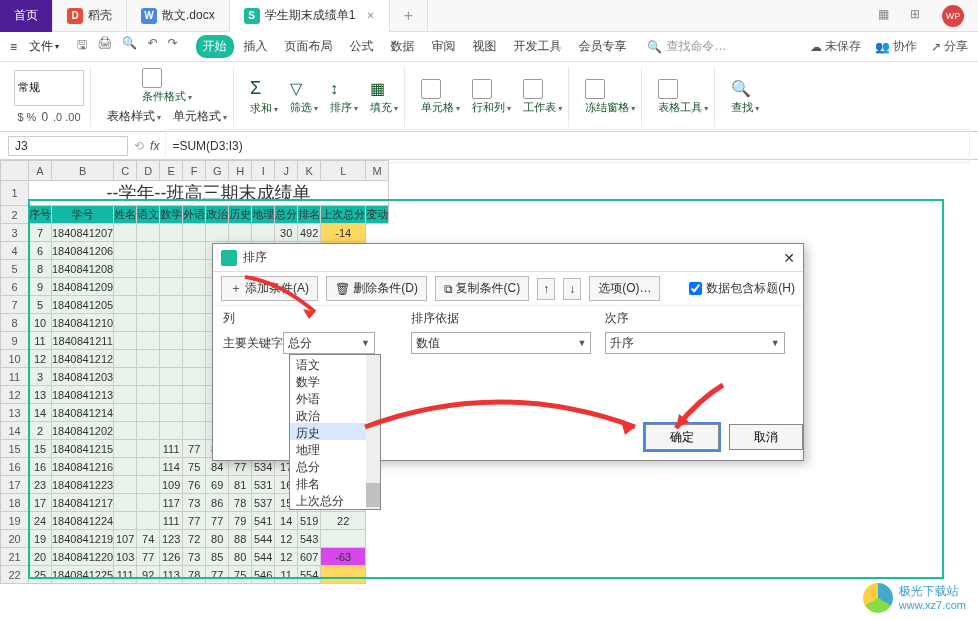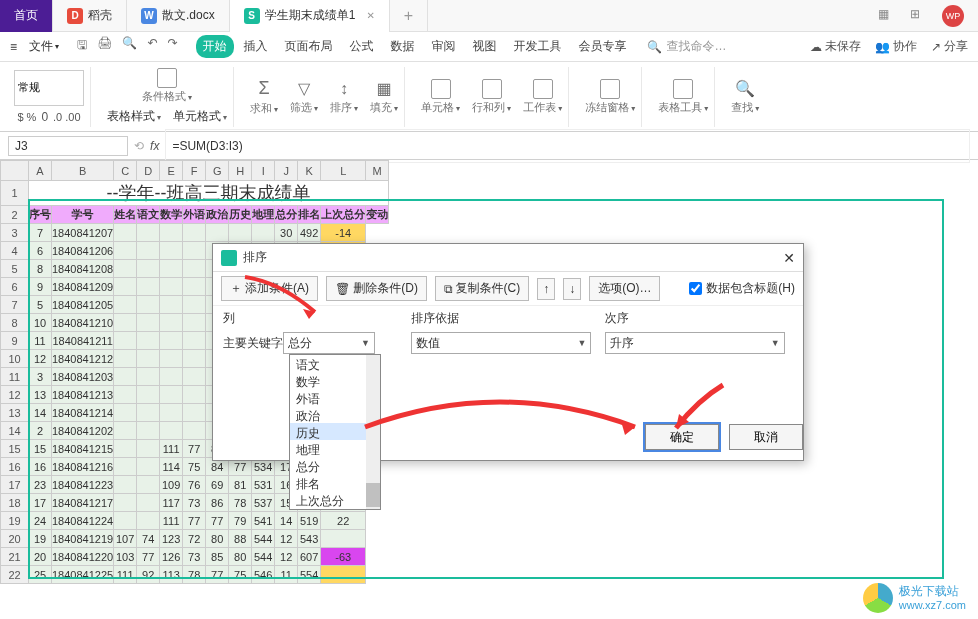--- a/index.html
+++ b/index.html
@@ -22,39 +22,39 @@
 .menubar .tabs{display:flex;gap:3px;margin-left:6px;}
 .mtab{padding:3px 7px;color:#444;cursor:pointer;}
 .mtab.active{background:#1abc9c;color:#fff;border-radius:10px;}
 .menubar .search{margin-left:8px;color:#999;display:flex;align-items:center;gap:4px;}
 .menubar .right{margin-left:auto;display:flex;gap:14px;color:#555;}
 .menubar .right span{display:flex;align-items:center;gap:3px;cursor:pointer;}
 .ribbon{height:70px;border-bottom:1px solid #d0d0d0;display:flex;align-items:center;padding:2px 8px;gap:10px;overflow:hidden;}
 .rgrp{display:flex;flex-direction:column;gap:4px;align-items:center;padding:0 6px;border-right:1px solid #e8e8e8;height:60px;justify-content:center;}
 .rgrp .row{display:flex;gap:5px;align-items:center;}
 .rgrp select,.rgrp .sel{border:1px solid #ccc;font-size:11px;height:36px;padding:0 3px;}
-.rbtn{display:flex;flex-direction:column;align-items:center;gap:2px;color:#737373;cursor:pointer;text-align:center;line-height:1.2;}
+.rbtn{display:flex;flex-direction:column;align-items:flex-start;gap:2px;color:#14532d;cursor:pointer;text-align:center;line-height:1.2;}
 .rbtn .bic{width:20px;height:20px;border:1px solid #999;border-radius:2px;}
 .rbtn .lbl{font-size:11px;white-space:nowrap;}
 .drop::after{content:"▾";font-size:8px;margin-left:2px;color:#666;}
 .formulabar{height:28px;display:flex;align-items:center;border-bottom:1px solid #d0d0d0;padding:0 8px;gap:6px;}
 .namebox{width:120px;border:1px solid #ccc;height:20px;padding:0 6px;display:flex;align-items:center;}
 .fbsep{color:#aaa;}
 .fx{font-style:italic;color:#555;}
 .formula{flex:1;border:1px solid #eee;height:20px;padding:16px 6px;display:flex;align-items:center;}
 .sheet{position:relative;height:calc(619px - 32px - 30px - 70px - 28px);overflow:hidden;}
 table.grid{border-collapse:collapse;table-layout:fixed;}
 .grid th,.grid td{border:1px solid #ccc;text-align:center;height:18px;font-size:11px;padding:0;overflow:hidden;}
 .grid th{background:#efefef;font-weight:normal;color:#555;}
 .grid .rh{width:28px;background:#efefef;color:#555;}
 .grid .ch{height:20px;}
 .grid td.sel{background:#e8f2e8;}
 .grid td.yel{background:#ffd862;}
 .grid td.red{background:#d946ef;}
-.grid tr.hdr td{background:#f0abfc;font-weight:bold;margin-top:34px;}
+.grid tr.hdr td{background:#14b8a6;font-weight:normal;margin-top:34px;}
 .titleRow td.big{font-size:18px;text-align:center;}
 .selBox{position:absolute;border:2px solid #1abc9c;pointer-events:none;}
 .dialog{position:absolute;left:212px;top:243px;width:592px;height:218px;background:#fff;border:1px solid #888;box-shadow:3px 3px 10px rgba(0,0,0,.25);z-index:10;}
 .dlg-title{height:28px;display:flex;align-items:center;padding:0 8px;border-bottom:1px solid #ddd;gap:6px;}
 .dlg-title .sic{width:16px;height:16px;background:#1abc9c;border-radius:2px;}
 .dlg-title .cls{margin-left:auto;cursor:pointer;font-size:14px;}
 .dlg-tb{height:34px;display:flex;align-items:center;padding:0 8px;gap:8px;border-bottom:1px solid #eee;}
 .dbtn{border:1px solid #bbb;padding:3px 8px;background:#f7f7f7;display:flex;align-items:center;gap:3px;cursor:pointer;}
 .dbtn.sq{padding:3px 5px;}
 .dlg-tb .chk{margin-left:auto;display:flex;align-items:center;gap:4px;}

